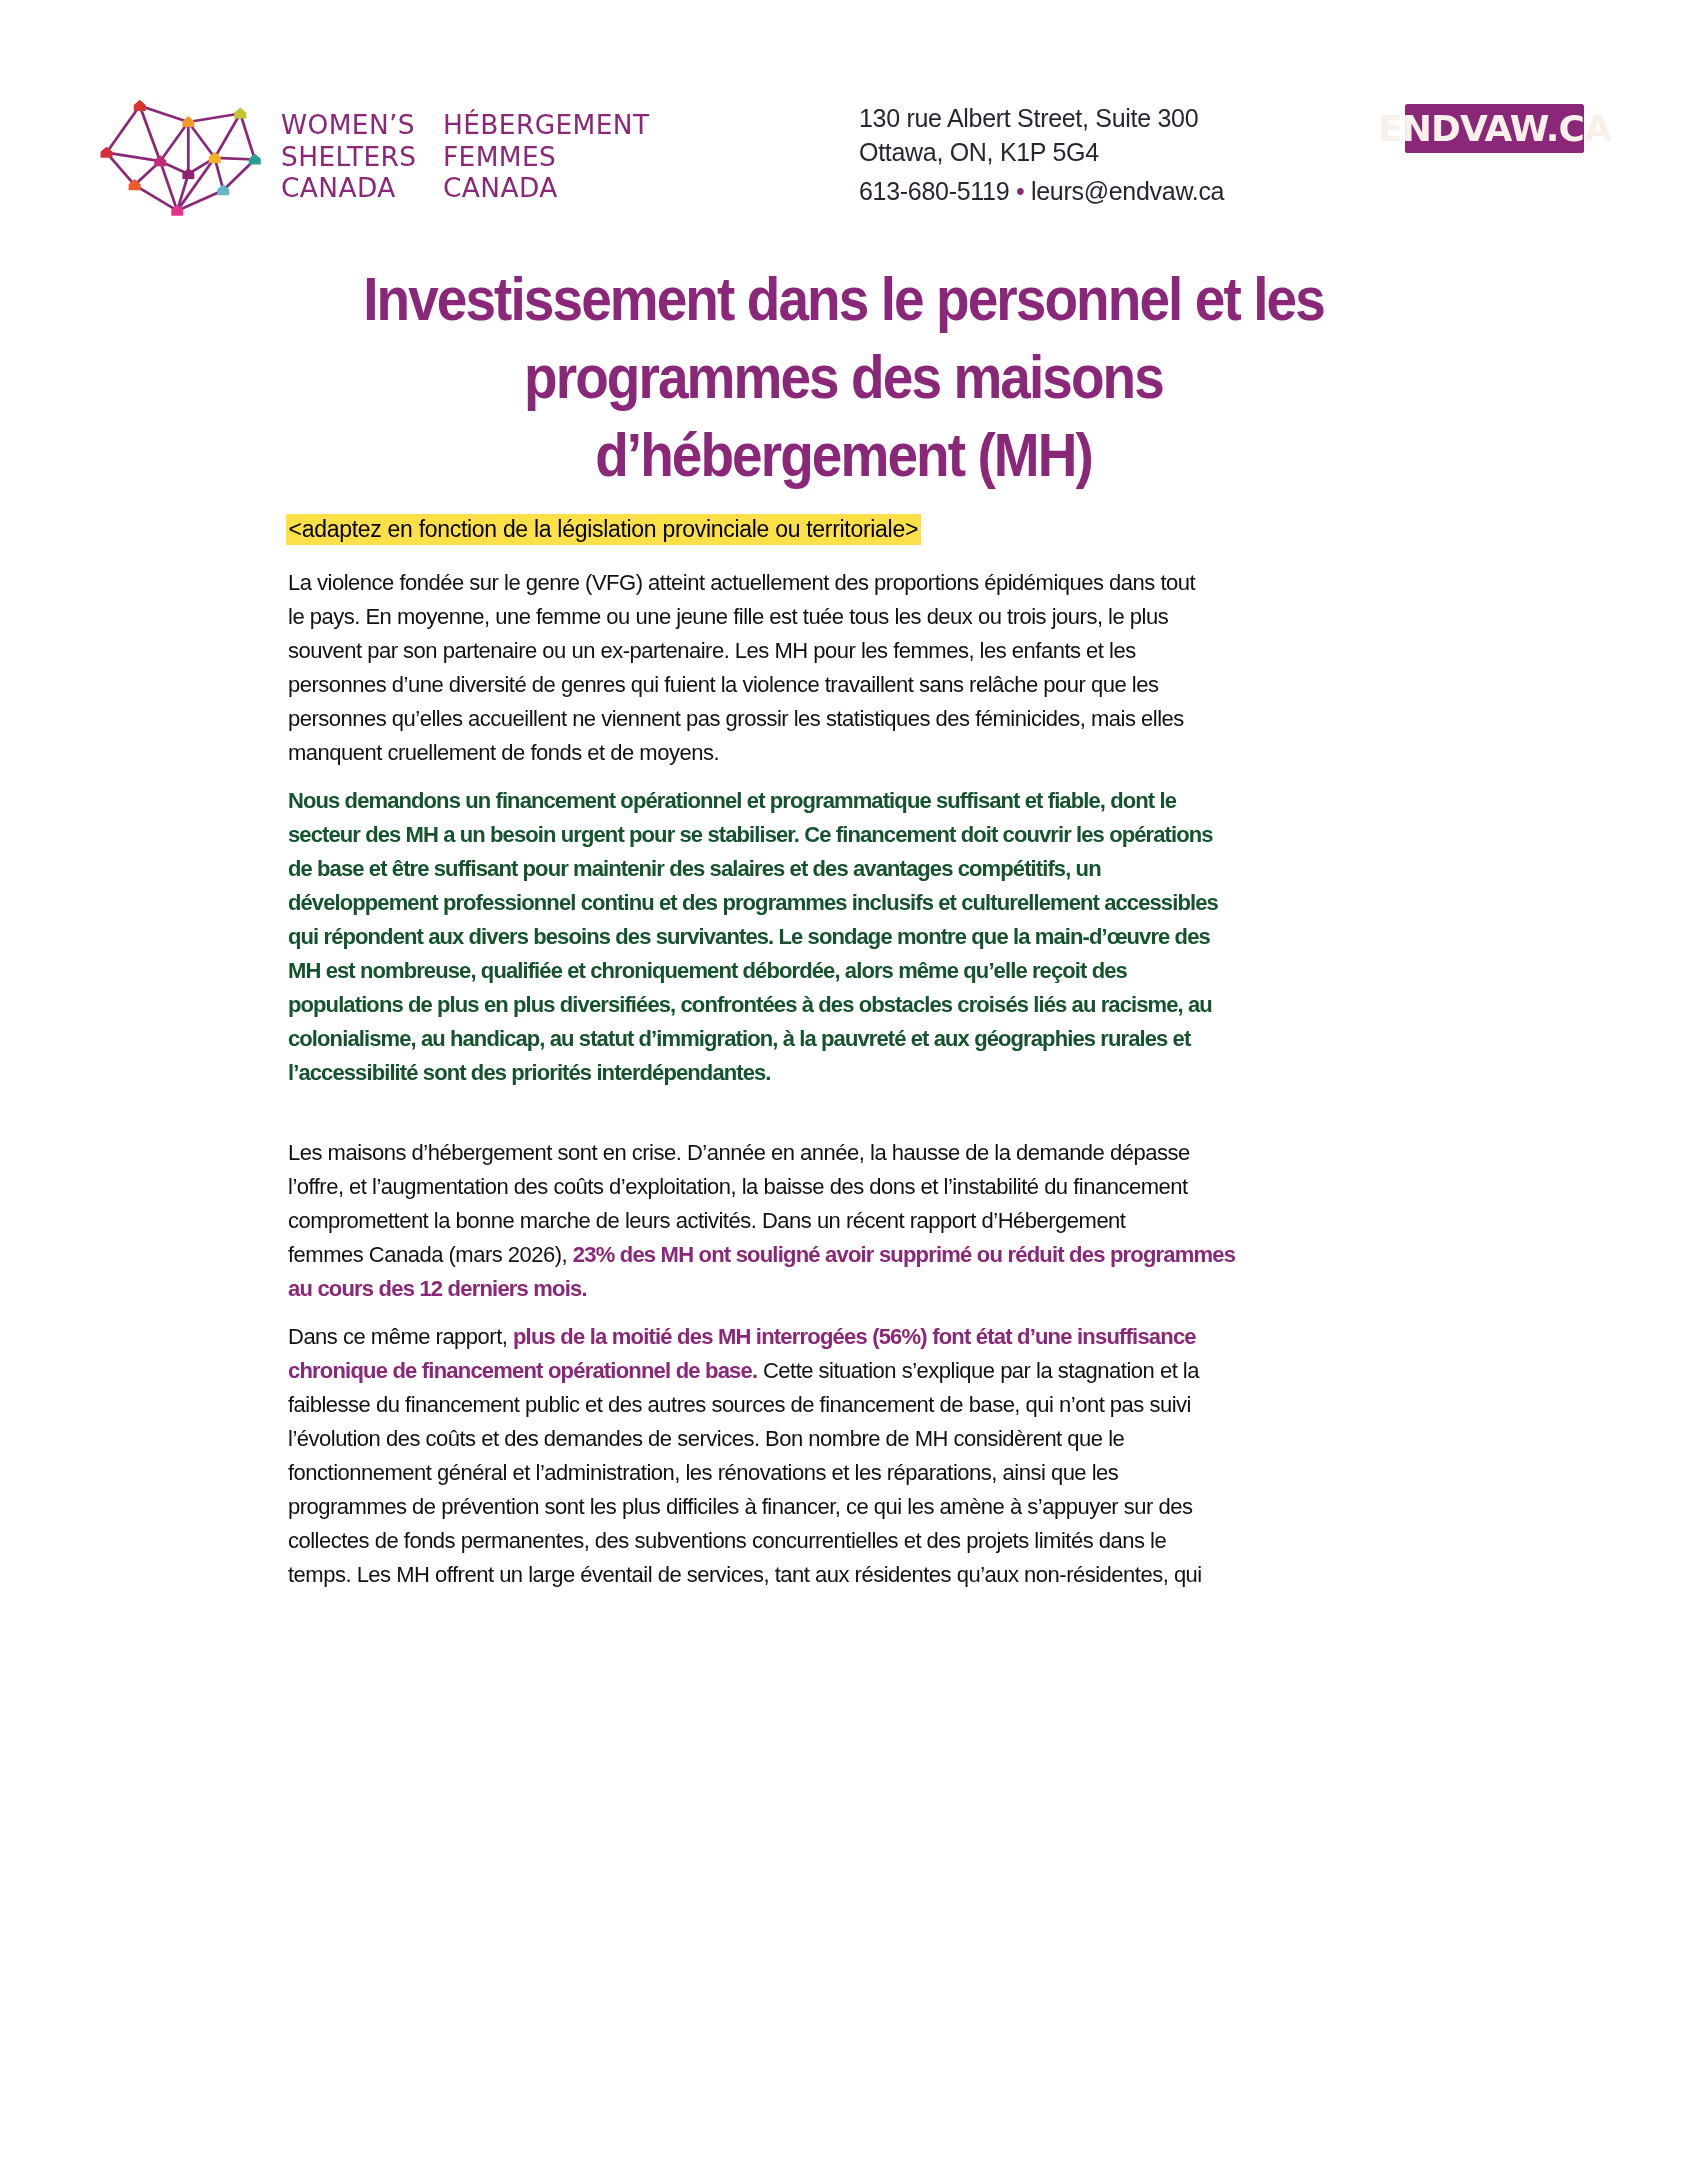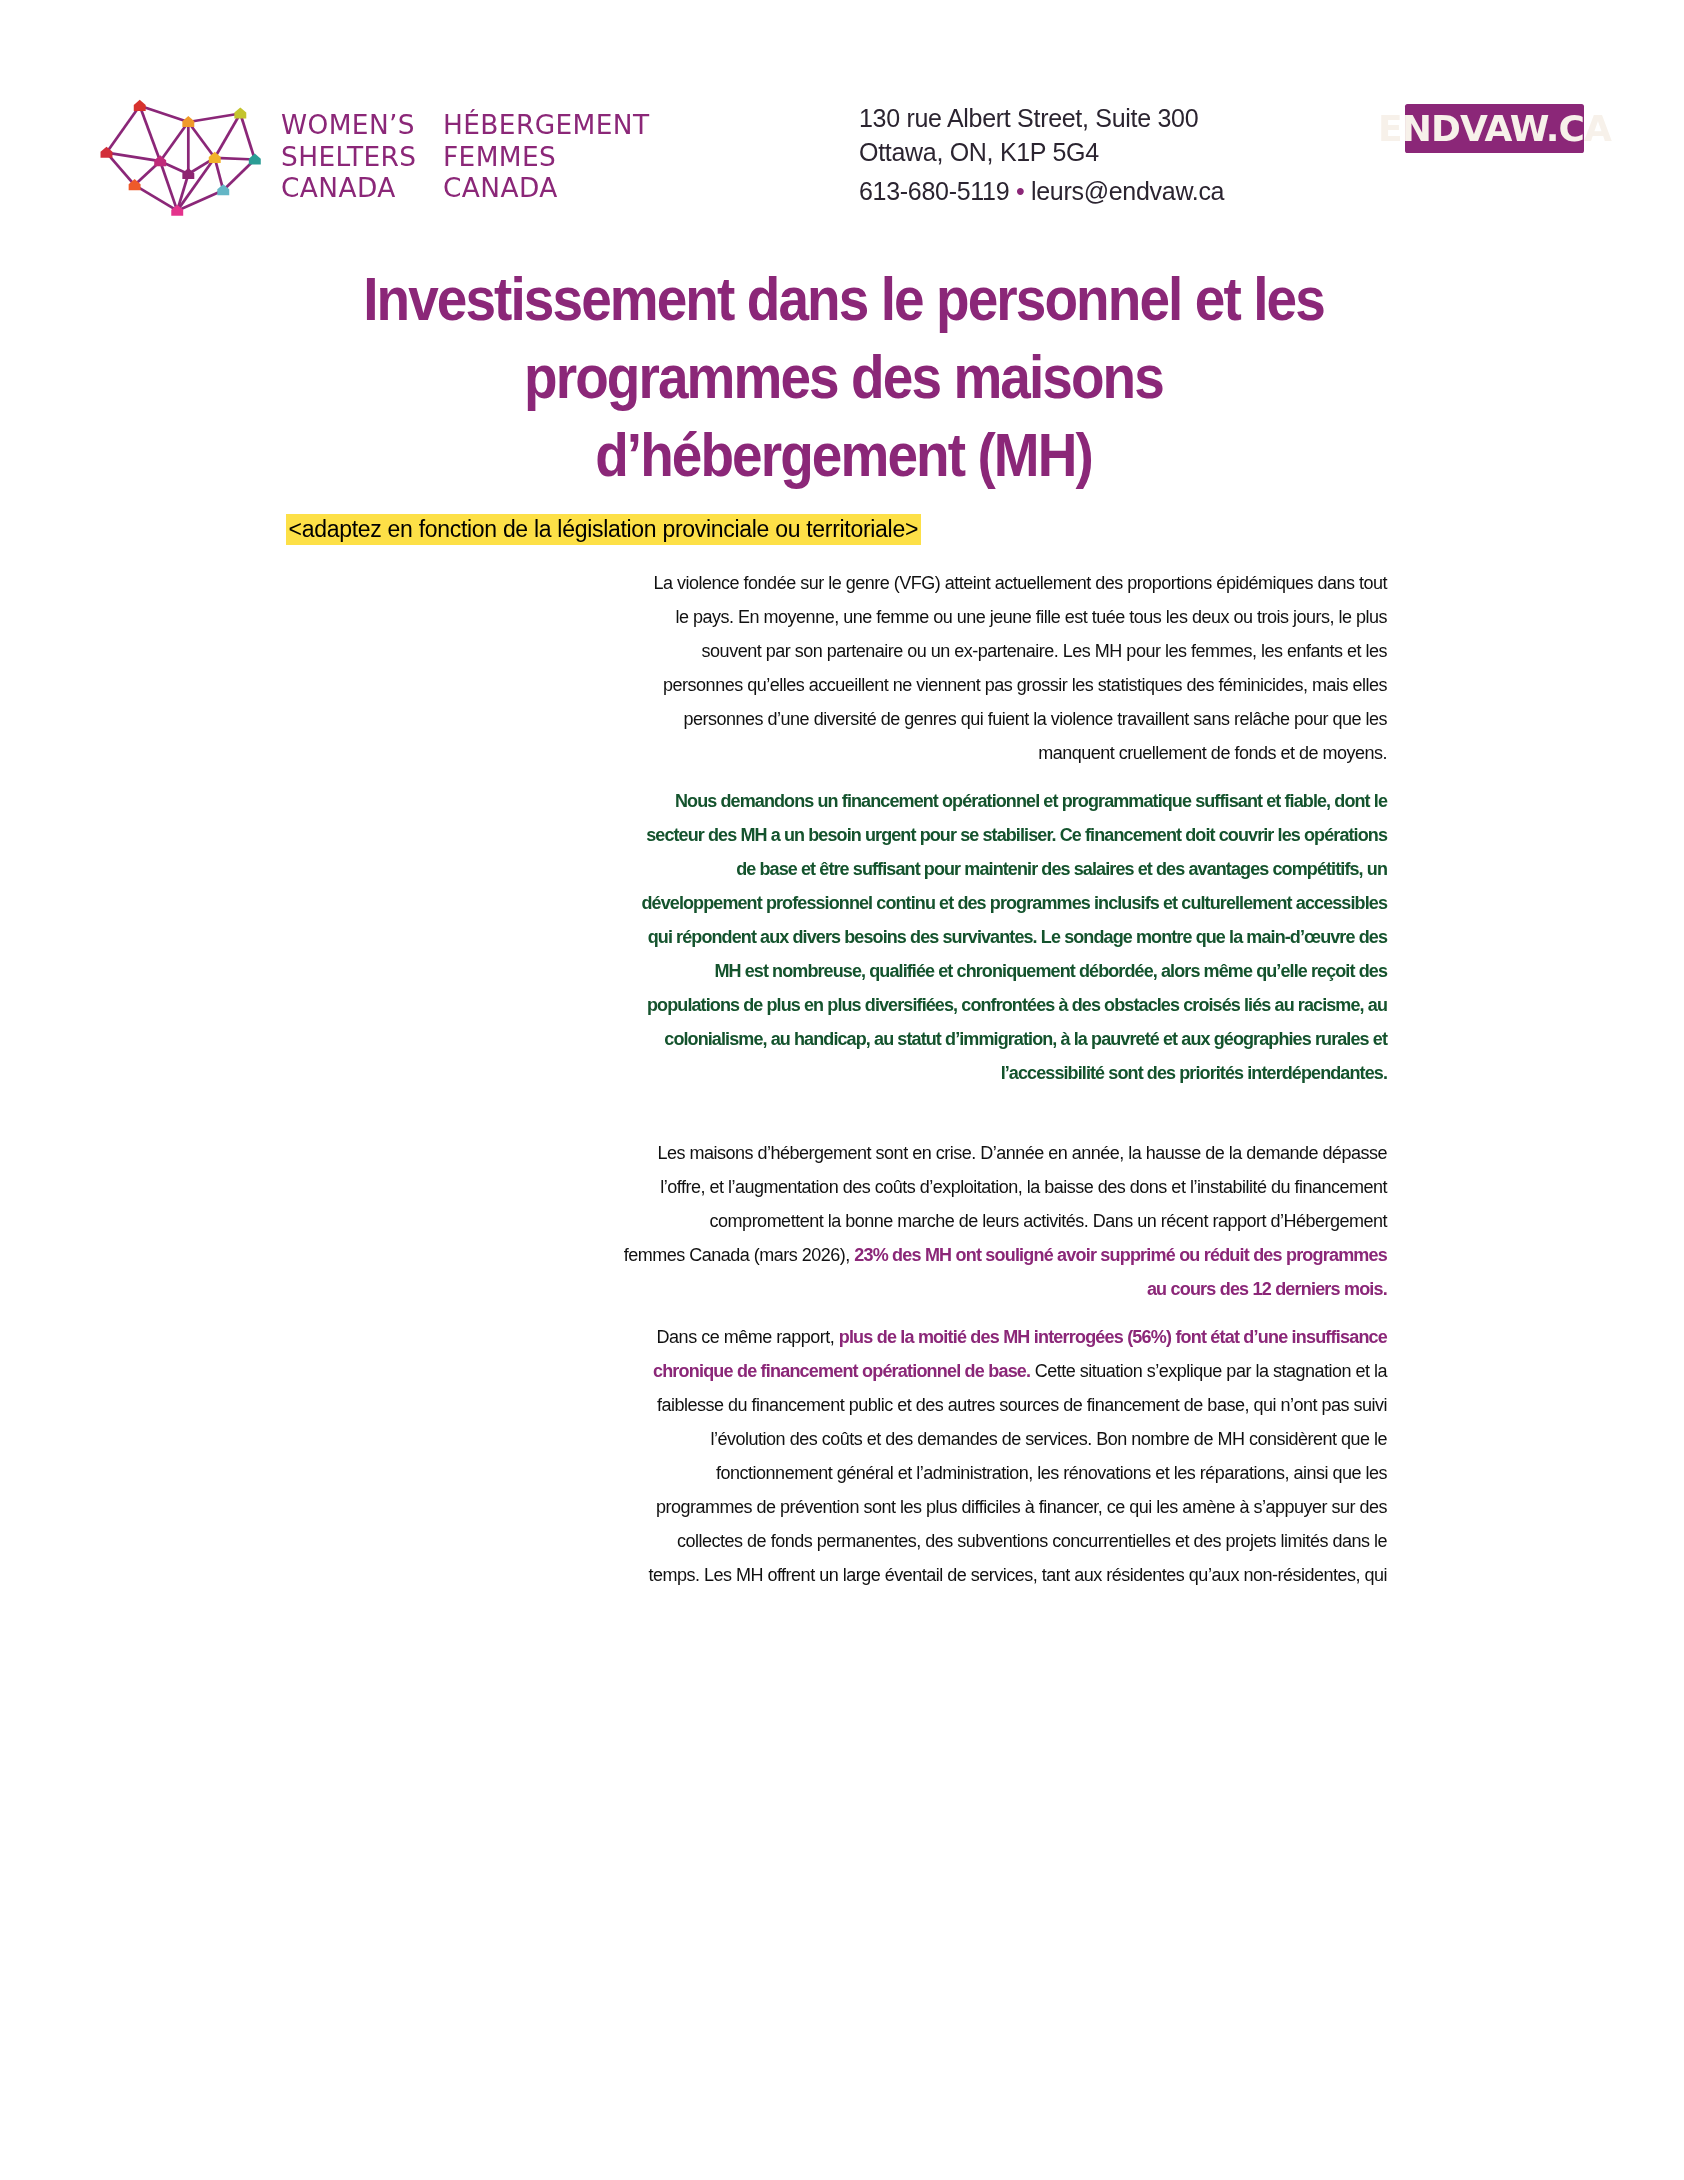--- a/index.html
+++ b/index.html
@@ -17,21 +17,21 @@
   .contact .ln3 { margin-top: 5.1px; }
   .contact .dot { color: #8B2778; }
 
   .badge { position: absolute; left: 1405px; top: 104px; width: 179px; height: 49px; background: #8B2778; border-radius: 2.6px; color: #f7f1ea; display: flex; align-items: center; justify-content: center; font-family: "DejaVu Sans", sans-serif; font-weight: bold; font-size: 36px; letter-spacing: -0.9px; }
 
   .title { position: absolute; left: 256px; width: 1175px; top: 260px; text-align: center; color: #8B2778; font-family: "Liberation Sans", sans-serif; font-weight: bold; font-size: 61px; line-height: 78px; letter-spacing: -2.1px; transform: scaleX(0.9); transform-origin: center top; }
   .title div { white-space: nowrap; }
 
   .note { position: absolute; left: 286px; top: 514px; height: 31px; line-height: 31px; background: #fde047; padding: 0 2.6px; font-size: 23px; white-space: nowrap; color: #000; letter-spacing: -0.3px; }
 
-  .para { position: absolute; left: 288px; width: 1099px; font-size: 18px; text-align: right; }
+  .para { position: absolute; left: 288px; width: 1099px; font-size: 22px; }
   .para .line { height: 34px; line-height: 34px; white-space: nowrap; letter-spacing: -0.5px; }
   .para.emph { color: #14532d; font-weight: bold; }
   .para .b { color: #8B2778; font-weight: bold; letter-spacing: -0.8px; }
   .para.emph .line { letter-spacing: -0.9px; }
 
   #p1 { top: 566px; }
   #p2 { top: 784px; }
   #p3 { top: 1136px; }
   #p4 { top: 1320px; }
 </style>
@@ -107,22 +107,22 @@
   <div>programmes des maisons</div>
   <div>d’hébergement (MH)</div>
 </div>
 
 <div class="note">&lt;adaptez en fonction de la législation provinciale ou territoriale&gt;</div>
 
 <div class="para" id="p1">
   <div class="line">La violence fondée sur le genre (VFG) atteint actuellement des proportions épidémiques dans tout</div>
   <div class="line">le pays. En moyenne, une femme ou une jeune fille est tuée tous les deux ou trois jours, le plus</div>
   <div class="line">souvent par son partenaire ou un ex-partenaire. Les MH pour les femmes, les enfants et les</div>
+  <div class="line">personnes d’une diversité de genres qui fuient la violence travaillent sans relâche pour que les</div>
   <div class="line">personnes qu’elles accueillent ne viennent pas grossir les statistiques des féminicides, mais elles</div>
-  <div class="line">personnes d’une diversité de genres qui fuient la violence travaillent sans relâche pour que les</div>
   <div class="line">manquent cruellement de fonds et de moyens.</div>
 </div>
 
 <div class="para emph" id="p2">
   <div class="line">Nous demandons un financement opérationnel et programmatique suffisant et fiable, dont le</div>
   <div class="line">secteur des MH a un besoin urgent pour se stabiliser. Ce financement doit couvrir les opérations</div>
   <div class="line">de base et être suffisant pour maintenir des salaires et des avantages compétitifs, un</div>
   <div class="line">développement professionnel continu et des programmes inclusifs et culturellement accessibles</div>
   <div class="line">qui répondent aux divers besoins des survivantes. Le sondage montre que la main-d’œuvre des</div>
   <div class="line">MH est nombreuse, qualifiée et chroniquement débordée, alors même qu’elle reçoit des</div>

